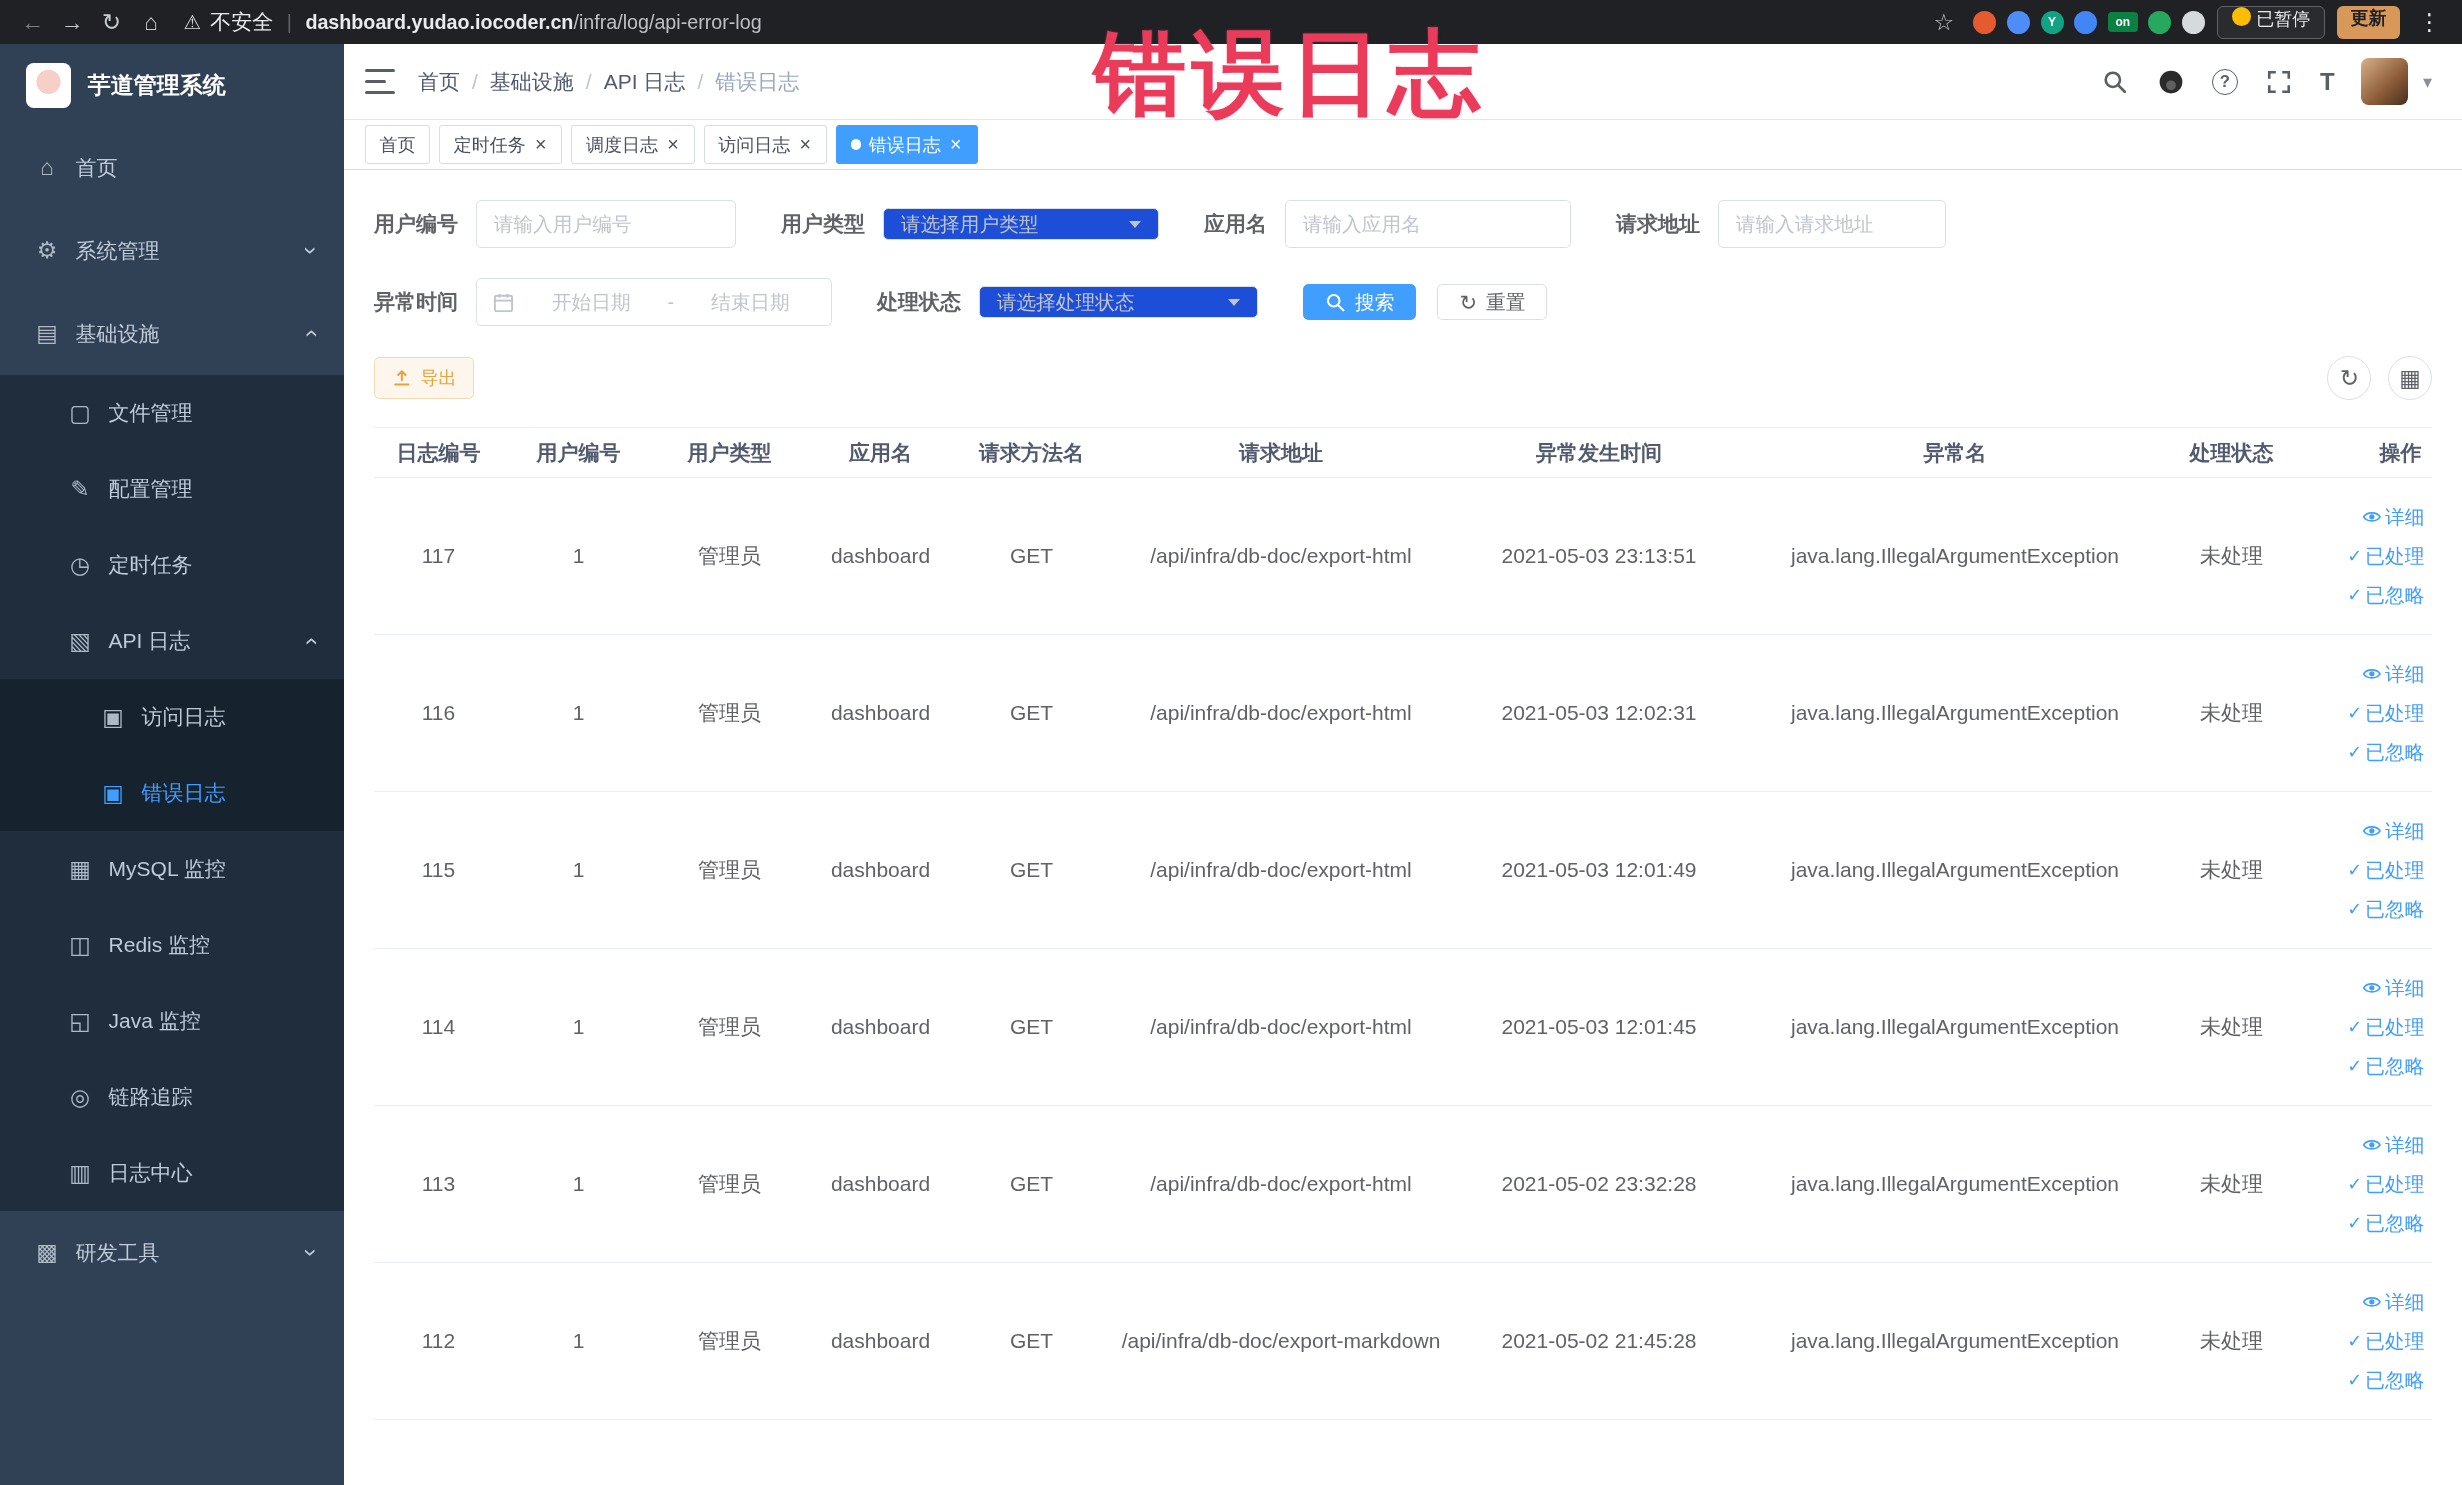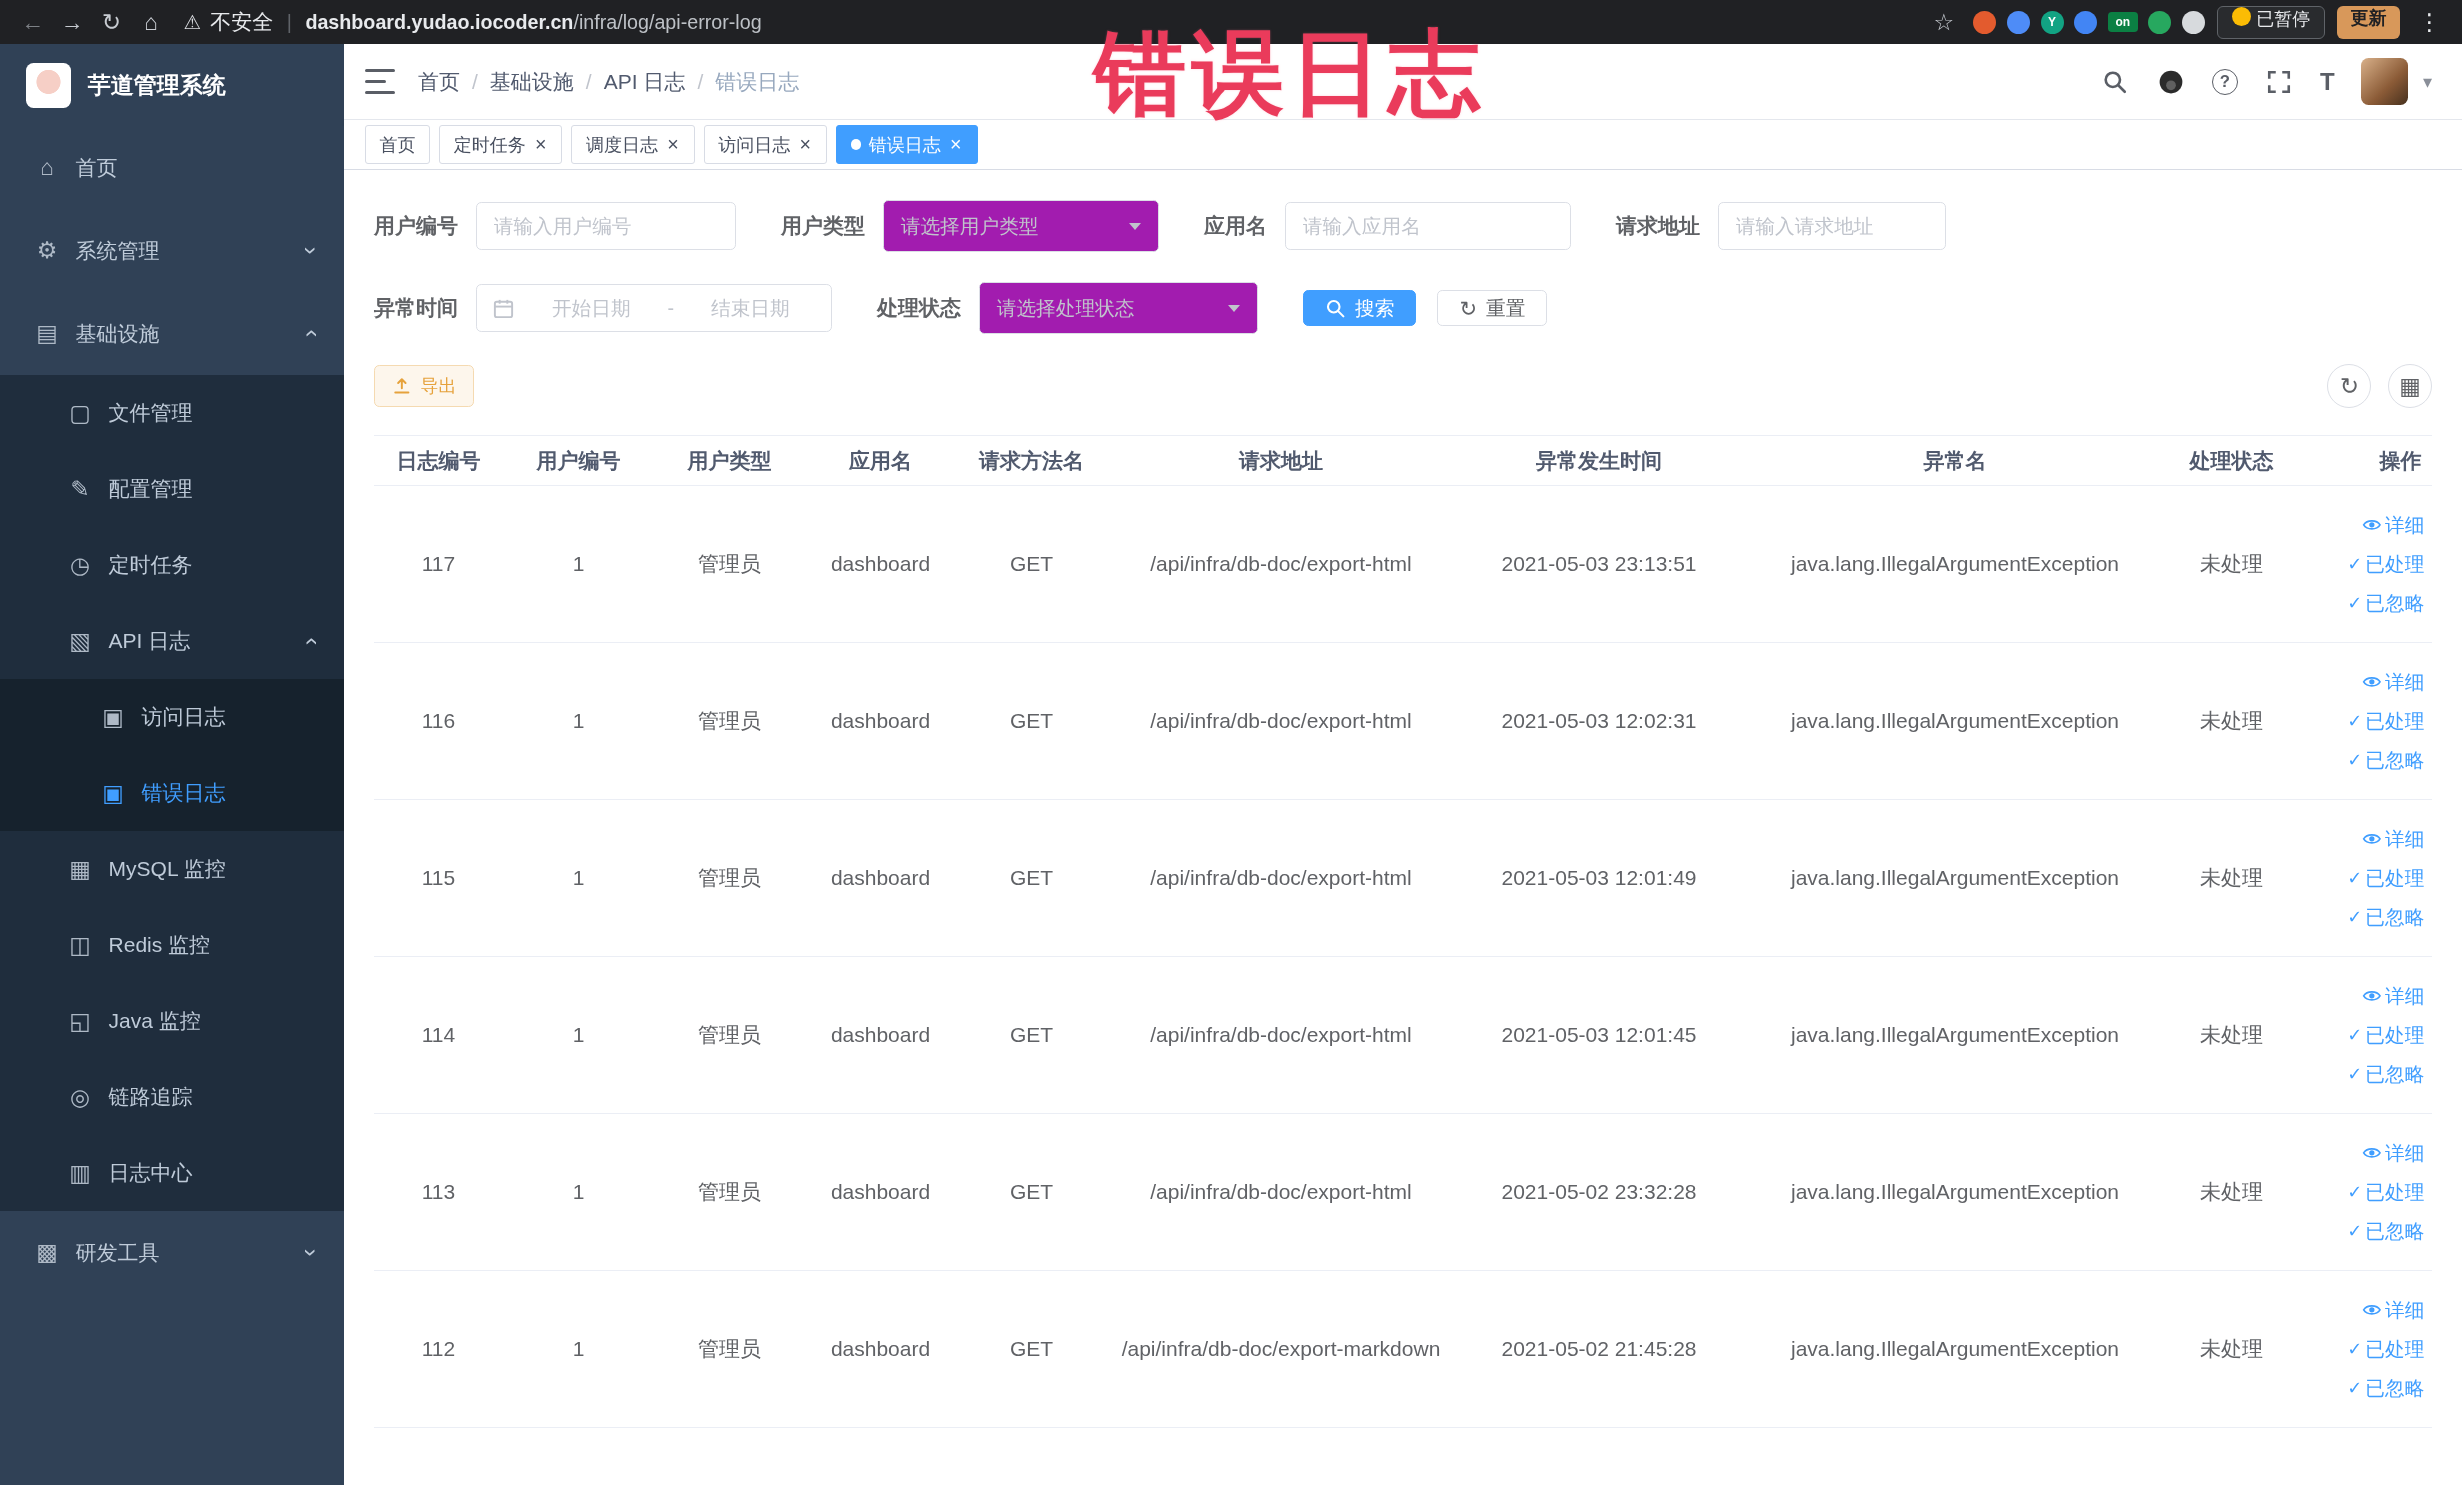--- a/index.html
+++ b/index.html
@@ -69,21 +69,21 @@
   .tag .tab-close { font-size:19.7px; line-height:1; padding:0 1.5px; }
   .tag.active { background:#409eff; border-color:#409eff; color:#fff; }
 
   
   .content { flex:1; padding:30px 30px 0 30px; background:#fff; overflow:hidden; }
   .filter-row { display:flex; align-items:center; margin-bottom:30px; }
   .field { display:flex; align-items:center; margin-right:45px; }
   .field-label { font-size:21px; color:#606266; font-weight:700; margin-right:18px; white-space:nowrap; }
   .text-input { height:48px; border:0.8px solid #dcdfe6; border-radius:5.3px; padding:0 16.7px; font-size:19.7px; color:#606266; font-family:inherit; background:#fff; }
   .text-input::placeholder { color:#c0c4cc; }
-  .select-box { height:52px; border:0.8px solid #dcdfe6; border-radius:5.3px; padding:0 16.7px; display:flex; align-items:center; justify-content:space-between; background:#a21caf; }
+  .select-box { height:32px; border:0.8px solid #dcdfe6; border-radius:5.3px; padding:0 16.7px; display:flex; align-items:center; justify-content:space-between; background:#1d4ed8; }
   .select-box .ph { font-size:19.7px; color:#c0c4cc; }
   .sel-caret { width:0; height:0; border-left:6.8px solid transparent; border-right:6.8px solid transparent; border-top:7.6px solid #c0c4cc; margin-left:13.6px; }
   .date-box { width:356px; height:48px; border:0.8px solid #dcdfe6; border-radius:5.3px; display:flex; align-items:center; padding:0 15px; gap:10.6px; color:#c0c4cc; }
   .date-box svg { width:23px; height:23px; flex:none; }
   .date-box .ph { flex:1; text-align:center; font-size:19.7px; color:#c0c4cc; }
   .date-box .rsep { color:#c0c4cc; font-size:19.7px; }
   .btn { display:inline-flex; align-items:center; gap:9px; height:36px; padding:0 21px; border-radius:5.3px; font-size:19.7px; border:0.8px solid #dcdfe6; background:#fff; color:#606266; white-space:nowrap; }
   .btn svg { width:21px; height:21px; }
   .btn.primary { background:#409eff; border-color:#409eff; color:#fff; }
   .btn .r-ico { font-size:21px; line-height:1; }

